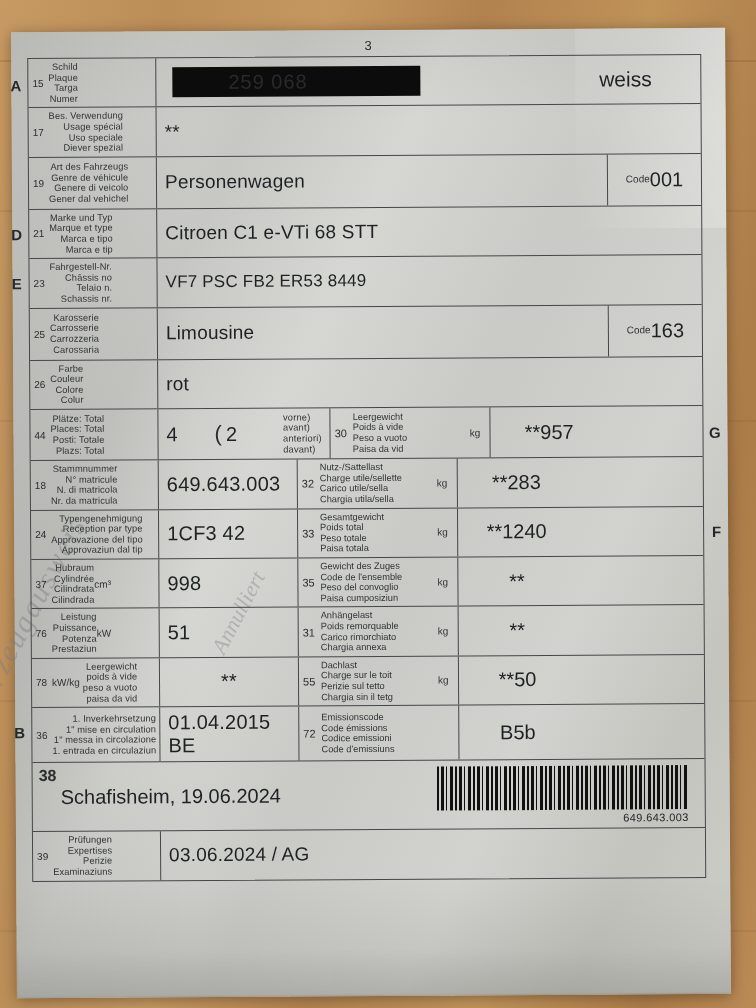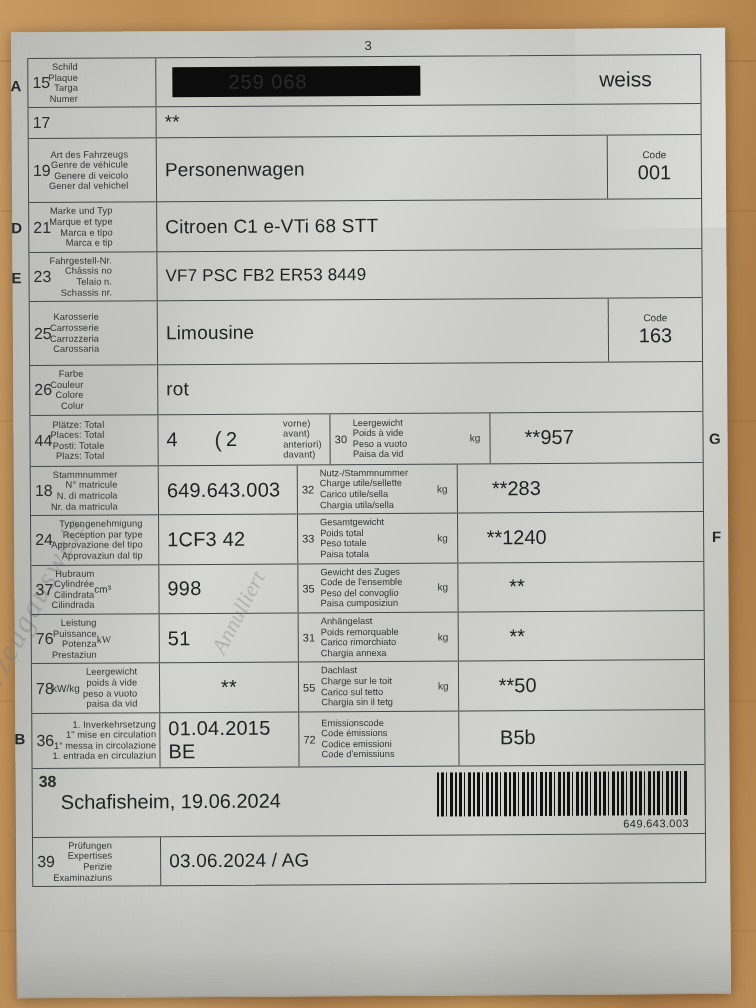--- a/index.html
+++ b/index.html
@@ -117,21 +117,21 @@
     border-right: 1.3px solid #44484a;
     padding: 3px 2px 3px 4px;
     box-sizing: border-box;
     display: flex;
     align-items: center;
     position: relative;
   }
   .lbl .num {
     width: 16px;
     flex: 0 0 16px;
-    font-size: 16px;
+    font-size: 10px;
     color: #2b2e30;
     text-align: left;
     align-self: center;
   }
   .lbl .terms {
     font-size: 9.3px;
     line-height: 10.6px;
     color: #303436;
     letter-spacing: 0.1px;
   }
@@ -148,21 +148,21 @@
     letter-spacing: 0.2px;
   }
   .val.small { font-size: 17px; }
 
   .codecell {
     width: 94px;
     flex: 0 0 94px;
     border-left: 1.3px solid #44484a;
     box-sizing: border-box;
     display: flex;
-    flex-direction: column;
+    flex-direction: row;
     align-items: center;
     justify-content: center;
     padding: 14px 0;
   }
   .codecell .cap {
     font-size: 10px;
     color: #303436;
     margin-bottom: 1px;
   }
   .codecell .cv {
@@ -374,20 +374,26 @@
           <span class="plate-redaction">
             <span class="plate-ghost">259 068</span>
           </span>
         </div>
         <div class="plate-colour">weiss</div>
       </div>
 
       <div class="row">
         <div class="lbl">
           <div class="num">17</div>
+          <div class="terms">
+            <div>Bes. Verwendung</div>
+            <div>Usage spécial</div>
+            <div>Uso speciale</div>
+            <div>Diever spezial</div>
+          </div>
         </div>
         <div class="val">**</div>
       </div>
 
       <div class="row">
         <div class="lbl">
           <div class="num">19</div>
           <div class="terms">
             <div>Art des Fahrzeugs</div>
             <div>Genre de véhicule</div>
@@ -511,21 +517,21 @@
               <div>N. di matricola</div>
               <div>Nr. da matricula</div>
             </div>
           </div>
           <div class="val">649.643.003</div>
         </div>
         <div class="rhalf">
           <div class="rlbl">
             <div class="num">32</div>
             <div class="terms">
-              <div>Nutz-/Stammnummer</div>
+              <div>Nutz-/Sattellast</div>
               <div>Charge utile/sellette</div>
               <div>Carico utile/sella</div>
               <div>Chargia utila/sella</div>
             </div>
             <div class="unit">kg</div>
           </div>
           <div class="rval">**283</div>
         </div>
       </div>
 
@@ -590,21 +596,21 @@
       <div class="row">
         <div class="lhalf">
           <div class="lbl">
             <div class="num">76</div>
             <div class="terms">
               <div>Leistung</div>
               <div>Puissance</div>
               <div>Potenza</div>
               <div>Prestaziun</div>
             </div>
-            <div style="font-size:10px;color:#303436;align-self:center;font-family:Liberation Serif, serif;">kW</div>
+            <div style="font-size:10px;color:#303436;align-self:center;">kW</div>
           </div>
           <div class="val">51</div>
         </div>
         <div class="rhalf">
           <div class="rlbl">
             <div class="num">31</div>
             <div class="terms">
               <div>Anhängelast</div>
               <div>Poids remorquable</div>
               <div>Carico rimorchiato</div>
@@ -629,21 +635,21 @@
             </div>
           </div>
           <div class="val" style="justify-content:center;">**</div>
         </div>
         <div class="rhalf">
           <div class="rlbl">
             <div class="num">55</div>
             <div class="terms">
               <div>Dachlast</div>
               <div>Charge sur le toit</div>
-              <div>Carico sul tetto</div>
+              <div>Perizie sul tetto</div>
               <div>Chargia sin il tetg</div>
             </div>
             <div class="unit">kg</div>
           </div>
           <div class="rval">**50</div>
         </div>
       </div>
 
       <div class="row">
         <div class="sideletter" style="top:16px">B</div>

